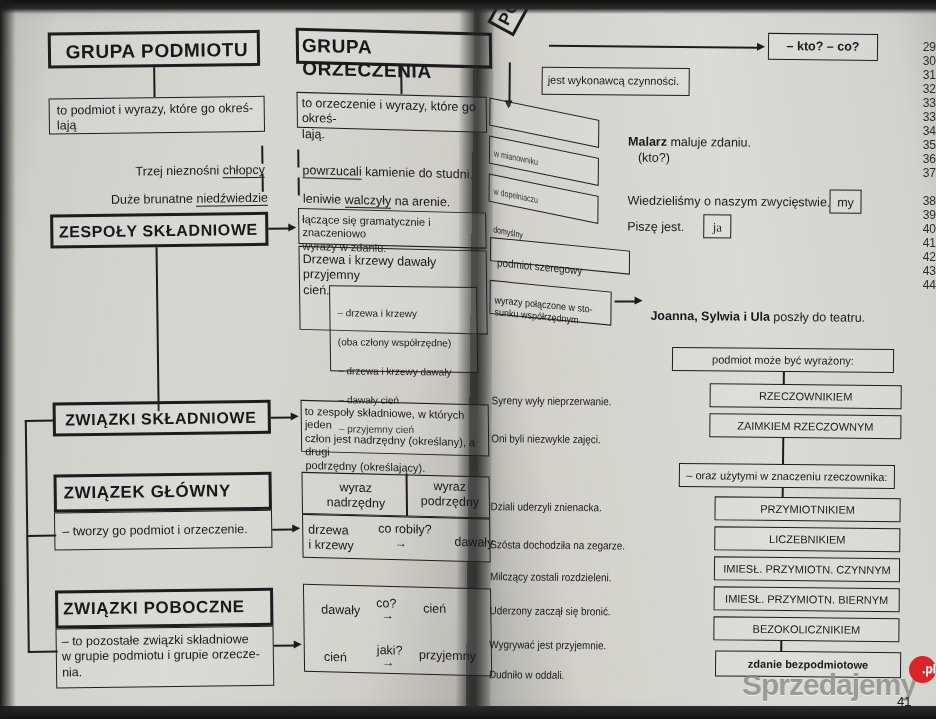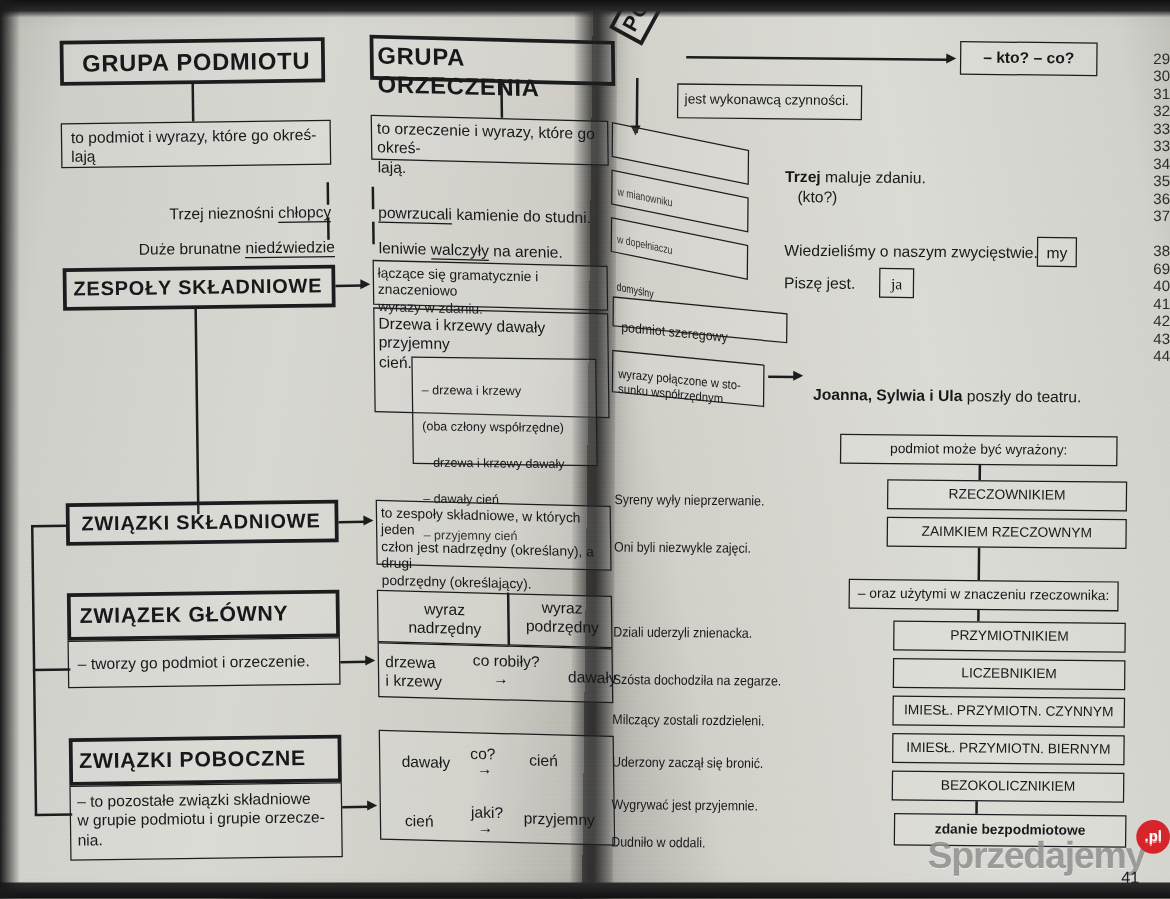--- a/index.html
+++ b/index.html
@@ -71,21 +71,21 @@
   
   .big{font-size:19px;}
   .med{font-size:12.5px;}
   .sm{font-size:11px;}
   .xs{font-size:10px;}
 
   #watermark{position:absolute;left:742px;top:668px;font-size:30px;font-weight:bold;
     color:rgba(120,120,120,.70);letter-spacing:-1px;
     text-shadow:0 1px 0 rgba(255,255,255,.5);font-family:"Liberation Sans",sans-serif;}
   #watermark .dot{position:absolute;right:-20px;top:-12px;width:27px;height:27px;border-radius:50%;
-    background:#d8232a;color:#fff;font-size:12px;line-height:27px;text-align:center;letter-spacing:0;}
+    background:#d8232a;color:#fff;font-size:12px;line-height:27px;text-align:right;letter-spacing:0;}
   #pageno{position:absolute;left:897px;top:694px;font-size:13px;color:#1b1c1e;}
   #index{position:absolute;left:908px;top:40px;width:28px;}
   #index div{font-size:12px;color:#2a2b2d;text-align:right;}
 </style>
 </head>
 <body>
 
 <div id="page">
 
   <div class="sheet" id="left-page"></div>
@@ -250,21 +250,21 @@
     <div class="lbl xs" style="left:494px;top:294px;width:116px;transform:skewY(5deg) scaleX(.9);transform-origin:left;">wyrazy połączone w sto-
 sunku współrzędnym</div>
 
     <div class="ln hline" style="left:614px;top:299px;width:22px;"></div>
     <div class="ah" style="left:634px;top:295px;"></div>
     <div class="lbl med" style="left:650px;top:292px;">
       <span style="font-weight:bold;">Joanna, Sylwia i Ula</span><span> poszły do teatru.</span>
     </div>
 
     <div class="lbl med" style="left:626px;top:118px;">
-      <span style="font-weight:bold;">Trzej</span><span> maluje zdaniu.</span>
+      <span style="font-weight:bold;">Malarz</span><span> maluje zdaniu.</span>
       <span style="margin-left:10px;">(kto?)</span>
     </div>
     <div class="lbl med" style="left:626px;top:192px;">Wiedzieliśmy o naszym zwycięstwie.</div>
     <div class="bx thin" style="left:828px;top:186px;width:32px;height:24px;"></div>
     <div class="lbl med" style="left:832px;top:192px;width:24px;text-align:center;">my</div>
 
     <div class="lbl med" style="left:626px;top:218px;">Piszę jest.</div>
     <div class="bx thin" style="left:702px;top:212px;width:28px;height:24px;"></div>
     <div class="lbl med" style="left:704px;top:218px;width:24px;text-align:center;font-family:Liberation Serif, serif;">ja</div>
 
@@ -318,21 +318,21 @@
     <div>31</div>
     <div>32</div>
     <div>33</div>
     <div>33</div>
     <div>34</div>
     <div>35</div>
     <div>36</div>
     <div>37</div>
     <div style="height:14px;"></div>
     <div>38</div>
-    <div>69</div>
+    <div>39</div>
     <div>40</div>
     <div>41</div>
     <div>42</div>
     <div>43</div>
     <div>44</div>
   </div>
 
   <div id="watermark">
     <span>Sprzedajemy</span>
     <span class="dot">.pl</span>

